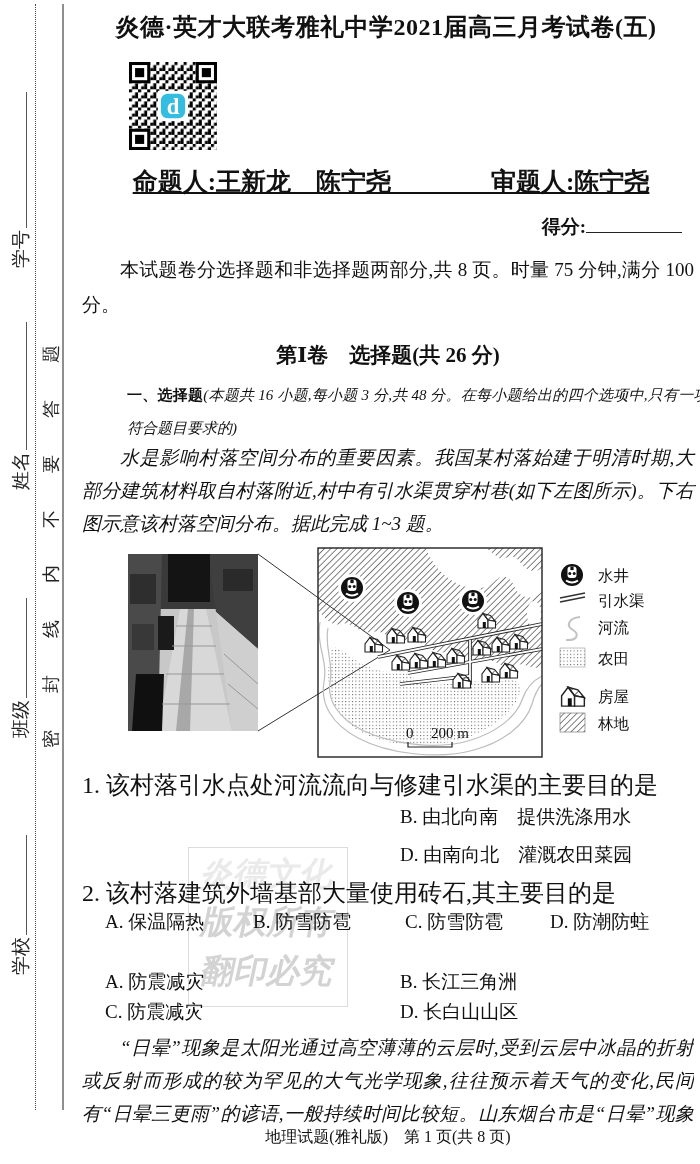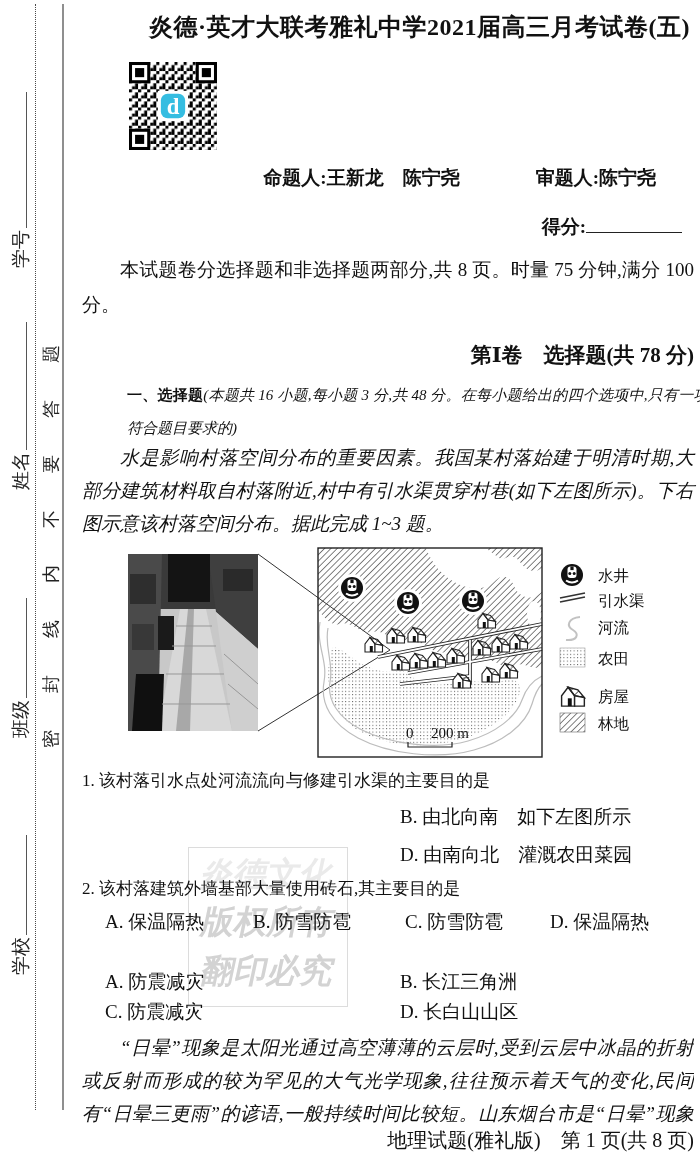--- a/index.html
+++ b/index.html
@@ -1,36 +1,36 @@
 <!DOCTYPE html>
 <html><head>
 <meta charset="utf-8">
 <style>
   html,body{margin:0;padding:0;background:#888;}
   #page{position:relative;width:700px;height:1164px;background:#ffffff;overflow:hidden;
         font-family:"Liberation Serif","DejaVu Serif",serif;color:#111;}
   .abs{position:absolute;}
-  .center{text-align:right;}
+  .center{text-align:center;}
   .jp{ text-align:justify; text-justify:inter-ideograph; }
   .exam-title{left:82px;top:11px;width:608px;font-size:24px;font-weight:700;letter-spacing:.5px;}
   .subject{left:82px;top:80px;width:590px;font-size:37px;font-weight:700;}
-  .authors{left:66px;top:165px;width:590px;font-size:19px;font-weight:700;}
+  .authors{left:96px;top:165px;width:590px;font-size:25px;font-weight:700;text-decoration:underline;}
   .score{top:214px;right:18px;font-size:19px;font-weight:700;}
   .score .ul{display:inline-block;width:96px;border-bottom:1.6px solid #222;height:16px;}
   .intro{left:82px;top:252px;width:612px;font-size:19px;line-height:35px;text-indent:2em;}
   .sec-head{left:82px;top:341px;width:612px;font-size:21px;font-weight:700;}
   .directions{left:82px;top:379px;width:612px;font-size:15px;line-height:33px;margin-left:45px;}
   .directions b{font-weight:700;}
   .kai{font-style:italic;}
   .passage{left:82px;top:441px;width:612px;font-size:19px;line-height:33px;text-indent:2em;font-style:italic;}
   .p2{top:1031px;height:102px;overflow:hidden;}
-  .stem{left:82px;width:612px;font-size:17px;}
+  .stem{left:82px;width:612px;font-size:24px;}
   .optrow{left:82px;width:612px;height:26px;}
   .opt{position:absolute;font-size:19px;white-space:nowrap;}
-  .footer{left:82px;top:1127px;width:612px;font-size:20px;}
+  .footer{left:82px;top:1127px;width:612px;font-size:16px;}
   
   .wm{left:188px;top:847px;width:158px;height:158px;border:1px solid #dcdcdc;z-index:0;}
   .wm div{position:absolute;width:158px;text-align:center;font-size:33px;font-weight:700;
           transform:skewX(-12deg);white-space:nowrap;}
   .wm .l1{top:4px;color:#eaeaea;}
   .wm .l2{top:52px;color:#d3d3d3;}
   .wm .l3{top:101px;color:#d3d3d3;}
   .content{z-index:2;}
   
   .dotline{left:35px;top:4px;height:1106px;width:0;border-left:1.5px dotted #4a4a4a;}
@@ -105,21 +105,21 @@
   </div>
 
   <div class="abs center authors content">命题人:王新龙　陈宁尧　　　　审题人:陈宁尧</div>
 
   <div class="abs score content">
     <span>得分:</span><span class="ul"></span>
   </div>
 
   <div class="abs intro jp content">本试题卷分选择题和非选择题两部分,共 8 页。时量 75 分钟,满分 100 分。</div>
 
-  <div class="abs center sec-head content">第Ⅰ卷　选择题(共 78 分)</div>
+  <div class="abs center sec-head content">第Ⅰ卷　选择题(共 26 分)</div>
 
   <div class="abs directions jp content">
     <b>一、选择题</b><span class="kai">(本题共 16 小题,每小题 3 分,共 48 分。在每小题给出的四个选项中,只有一项是最符合题目要求的)</span>
   </div>
 
   <div class="abs passage jp content">水是影响村落空间分布的重要因素。我国某村落始建于明清时期,大部分建筑材料取自村落附近,村中有引水渠贯穿村巷(如下左图所示)。下右图示意该村落空间分布。据此完成 1~3 题。</div>
 
   <div class="abs figwrap content">
     <svg width="613" height="222" viewBox="0 0 613 222">
       <defs>
@@ -247,32 +247,32 @@
         <use href="#house" transform="translate(12,152) scale(1.3)"></use>
         <text x="38" y="157" font-size="15.5" fill="#111">房屋</text>
         <rect x="0" y="168" width="25" height="19" fill="url(#hatch)" stroke="#666" stroke-width=".6"></rect>
         <text x="38" y="184" font-size="15.5" fill="#111">林地</text>
       </g>
     </svg>
   </div>
 
   <div class="abs stem content" style="top:769px">1. 该村落引水点处河流流向与修建引水渠的主要目的是</div>
   <div class="abs optrow content" style="top:804px">
-    <span class="opt" style="left:318px">B. 由北向南　如下左图所示</span>
+    <span class="opt" style="left:318px">B. 由北向南　提供洗涤用水</span>
   </div>
   <div class="abs optrow content" style="top:842px">
     <span class="opt" style="left:318px">D. 由南向北　灌溉农田菜园</span>
   </div>
 
   <div class="abs stem content" style="top:877px">2. 该村落建筑外墙基部大量使用砖石,其主要目的是</div>
   <div class="abs optrow content" style="top:909px">
     <span class="opt" style="left:23px">A. 保温隔热</span>
     <span class="opt" style="left:171px">B. 防雪防雹</span>
     <span class="opt" style="left:323px">C. 防雪防雹</span>
-    <span class="opt" style="left:468px">D. 保温隔热</span>
+    <span class="opt" style="left:468px">D. 防潮防蛀</span>
   </div>
 
   <div class="abs optrow content" style="top:969px">
     <span class="opt" style="left:23px">A. 防震减灾</span>
     <span class="opt" style="left:318px">B. 长江三角洲</span>
   </div>
   <div class="abs optrow content" style="top:999px">
     <span class="opt" style="left:23px">C. 防震减灾</span>
     <span class="opt" style="left:318px">D. 长白山山区</span>
   </div>

